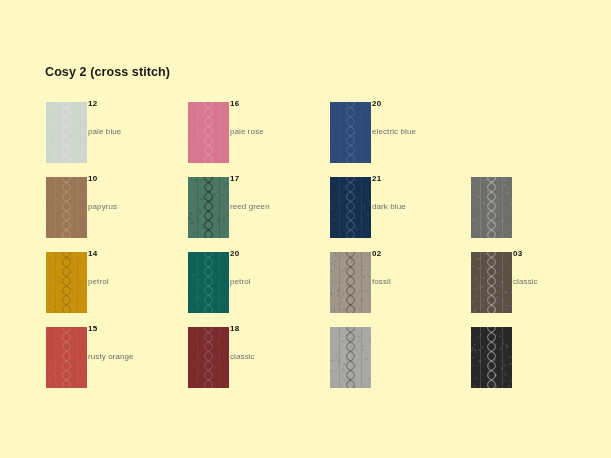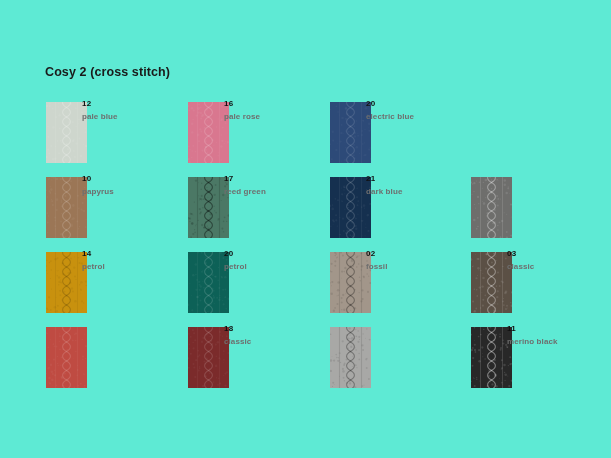--- a/index.html
+++ b/index.html
@@ -12,21 +12,21 @@
     height: 458px;
     position: relative;
     font-family: "Liberation Sans", sans-serif;
     overflow: hidden;
   }
   #page {
     position: absolute;
     left: 0; top: 0;
     width: 611px;
     height: 458px;
-    background: #5eead4;
+    background: #fef9c3;
   }
   #catalog-title {
     position: absolute;
     left: 45px;
     top: 65px;
     font-size: 12.5px;
     font-weight: bold;
     color: #1a1a1a;
     letter-spacing: 0.1px;
     white-space: nowrap;
@@ -66,34 +66,34 @@
   }
   .swatch-chip svg {
     position: absolute;
     left: 0; top: 0;
     width: 41px;
     height: 61px;
     display: block;
   }
   .swatch-text {
     position: absolute;
-    left: 36px;
+    left: 42px;
     top: 0;
   }
   .swatch-code {
     font-size: 8px;
     font-weight: bold;
     color: #111111;
     letter-spacing: 0.2px;
     line-height: 10px;
   }
   .swatch-name {
-    margin-top: 3px;
+    margin-top: 18px;
     font-size: 8px;
-    font-weight: bold;
+    font-weight: normal;
     color: #6e6e6e;
     letter-spacing: 0.1px;
     line-height: 10px;
     white-space: nowrap;
   }
 </style>
 </head>
 <body>
 
 <div id="page">
@@ -1232,20 +1232,24 @@
                 <path d="M20.5 24.5 C15.3 27.35 15.3 31.15 20.5 34 C25.7 31.15 25.7 27.35 20.5 24.5 Z"></path>
                 <path d="M20.5 34 C15.3 36.85 15.3 40.65 20.5 43.5 C25.7 40.65 25.7 36.85 20.5 34 Z"></path>
                 <path d="M20.5 43.5 C15.3 46.35 15.3 50.15 20.5 53 C25.7 50.15 25.7 46.35 20.5 43.5 Z"></path>
                 <path d="M20.5 53 C15.3 55.85 15.3 59.65 20.5 62.5 C25.7 59.65 25.7 55.85 20.5 53 Z"></path>
                 <path d="M20.5 62.5 C15.3 65.35 15.3 69.15 20.5 72 C25.7 69.15 25.7 65.35 20.5 62.5 Z"></path>
                 <path d="M9.5 0 L9.5 61" stroke-opacity="0.049"></path>
                 <path d="M31.5 0 L31.5 61" stroke-opacity="0.049"></path>
               </g>
             </svg>
           </div>
+          <div class="swatch-text">
+            <div class="swatch-code">15</div>
+            <div class="swatch-name">rusty orange</div>
+          </div>
         </div>
         <div class="swatch-cell col-1">
           <div class="swatch-chip">
             <div class="chip-base" style="background: rgb(123, 43, 43);"></div>
             <svg viewBox="0 0 41 61" preserveAspectRatio="none">
               <g fill="#ffffff" fill-opacity="0.042">
                 <circle cx="28.1" cy="38.9" r="1.28"></circle>
                 <circle cx="28.5" cy="50.7" r="0.76"></circle>
                 <circle cx="39.0" cy="45.3" r="1.02"></circle>
                 <circle cx="35.7" cy="48.3" r="0.62"></circle>
@@ -1509,21 +1513,17 @@
                 <path d="M20.5 24.5 C15.3 27.35 15.3 31.15 20.5 34 C25.7 31.15 25.7 27.35 20.5 24.5 Z"></path>
                 <path d="M20.5 34 C15.3 36.85 15.3 40.65 20.5 43.5 C25.7 40.65 25.7 36.85 20.5 34 Z"></path>
                 <path d="M20.5 43.5 C15.3 46.35 15.3 50.15 20.5 53 C25.7 50.15 25.7 46.35 20.5 43.5 Z"></path>
                 <path d="M20.5 53 C15.3 55.85 15.3 59.65 20.5 62.5 C25.7 59.65 25.7 55.85 20.5 53 Z"></path>
                 <path d="M20.5 62.5 C15.3 65.35 15.3 69.15 20.5 72 C25.7 69.15 25.7 65.35 20.5 62.5 Z"></path>
                 <path d="M9.5 0 L9.5 61" stroke-opacity="0.13999999999999999"></path>
                 <path d="M31.5 0 L31.5 61" stroke-opacity="0.13999999999999999"></path>
               </g>
             </svg>
           </div>
-          <div class="swatch-text">
-            <div class="swatch-code">11</div>
-            <div class="swatch-name">merino black</div>
-          </div>
         </div>
       </div>
     </div>
 
 </div>
 
 </body></html>

